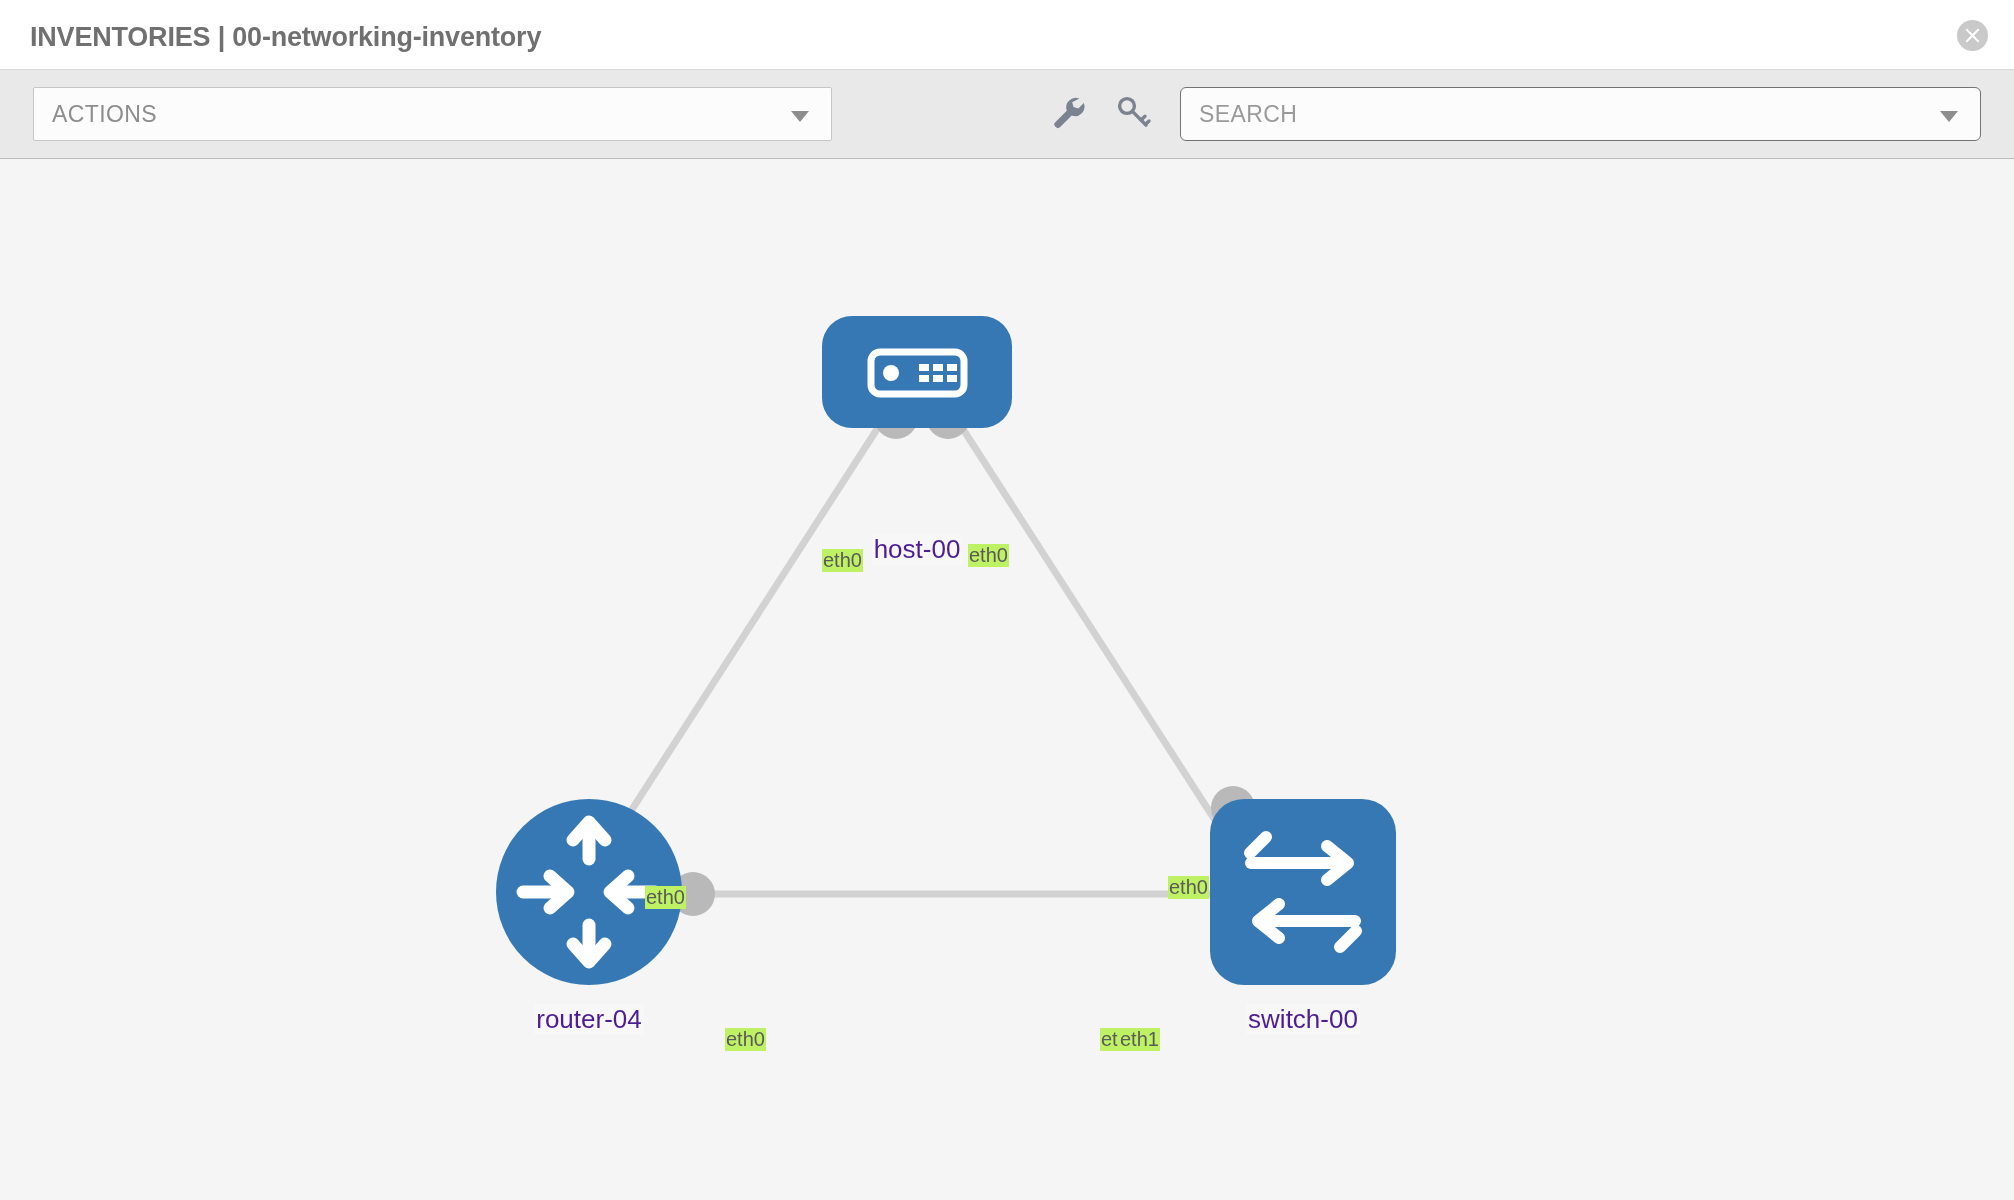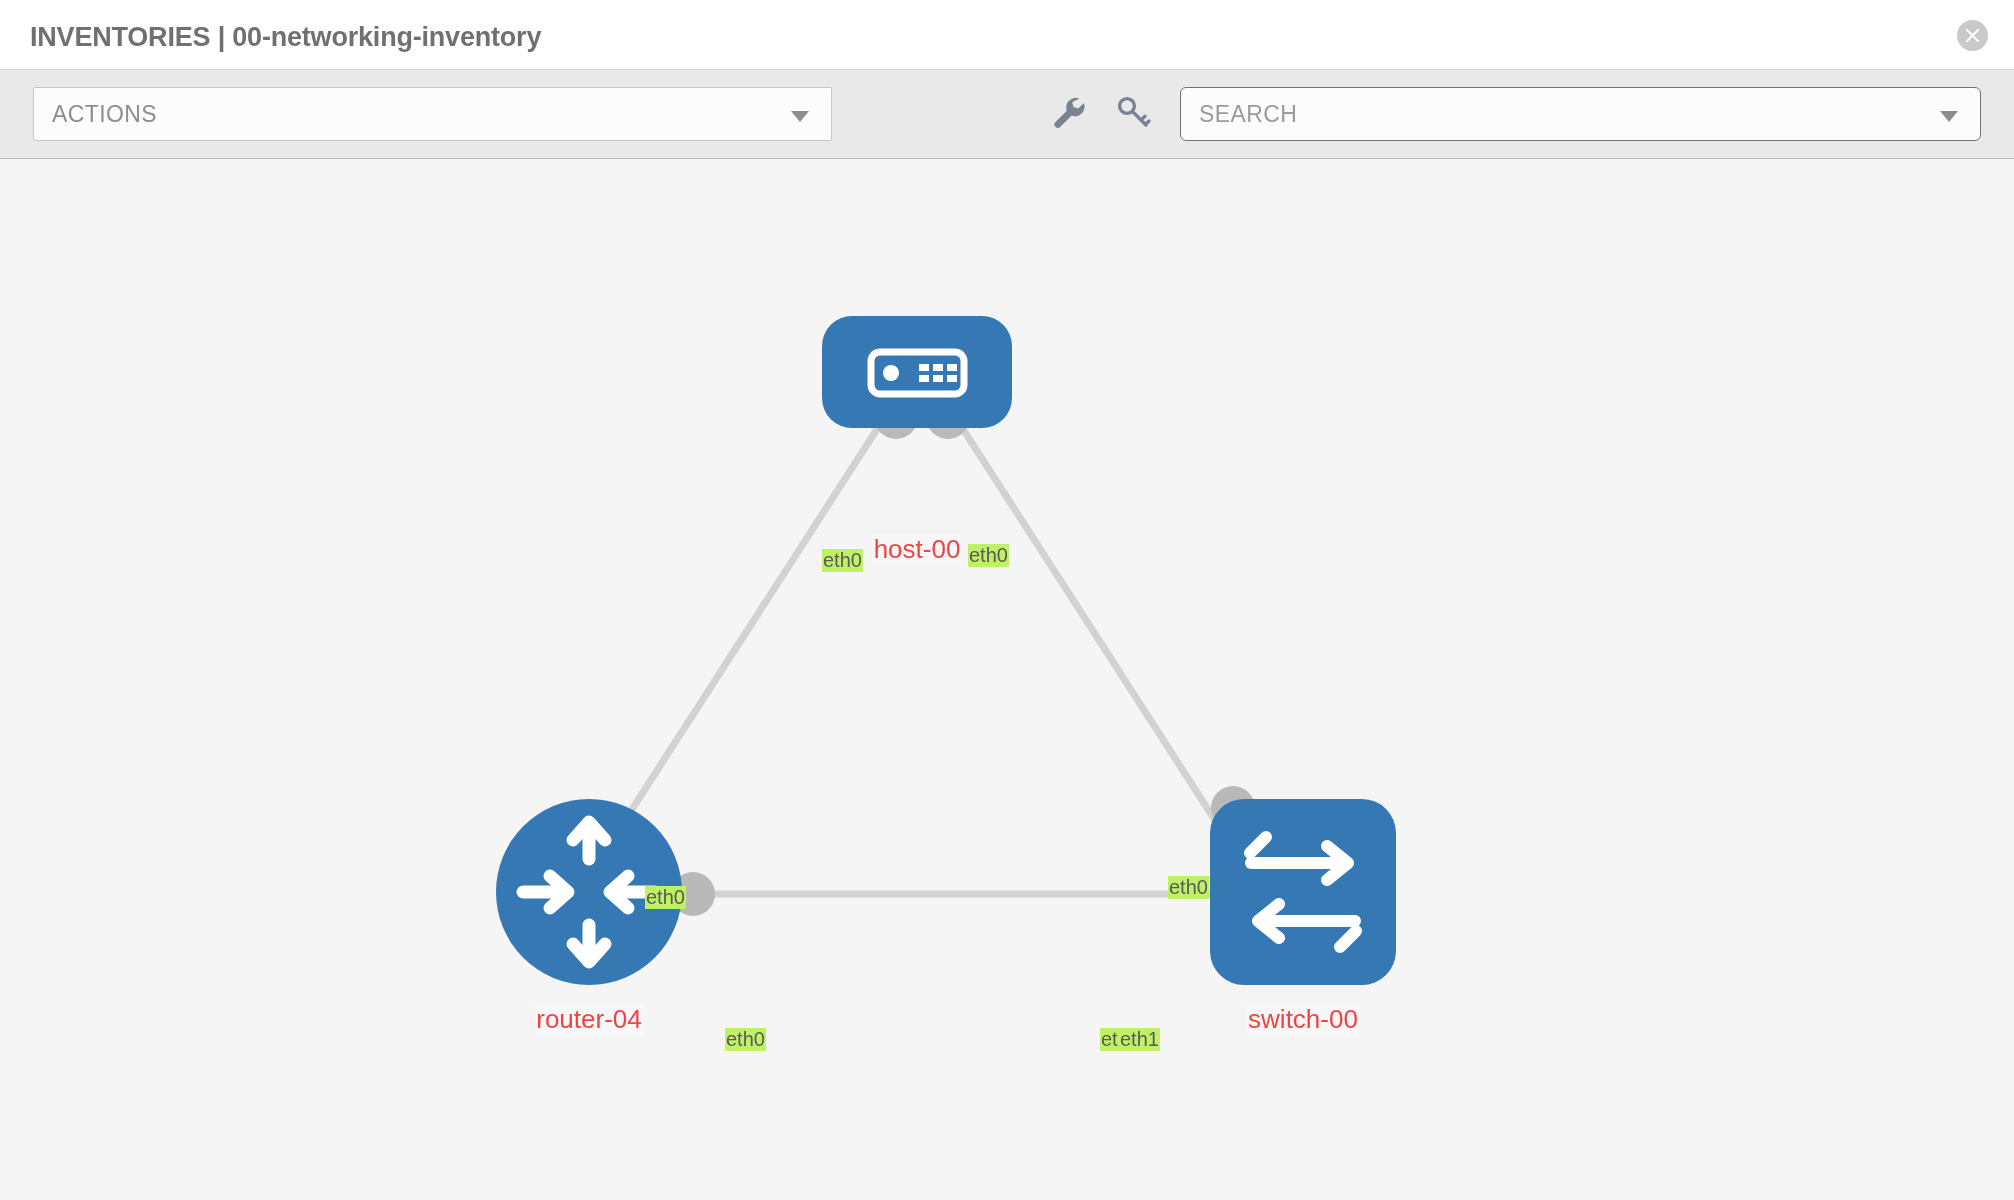--- a/index.html
+++ b/index.html
@@ -120,21 +120,21 @@
     overflow: hidden;
   }
   #topology-svg {
     position: absolute;
     left: 0; top: 0;
   }
 
   .node-label {
     position: absolute;
     font-size: 26px;
-    color: #ef4444;
+    color: #4c1d95;
     background: #f7f7f7;
     white-space: nowrap;
     transform: translateX(-50%);
     padding: 0 2px;
   }
   .iface-label {
     position: absolute;
     font-size: 20px;
     color: #5a5a5a;
     background: #bef264;

